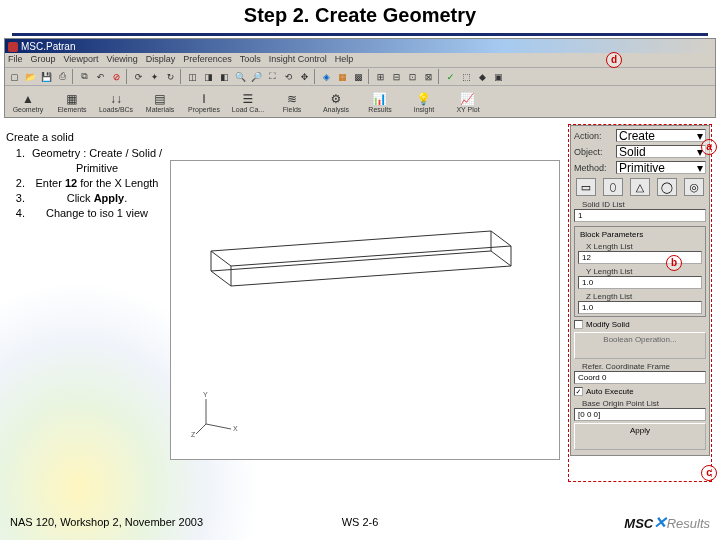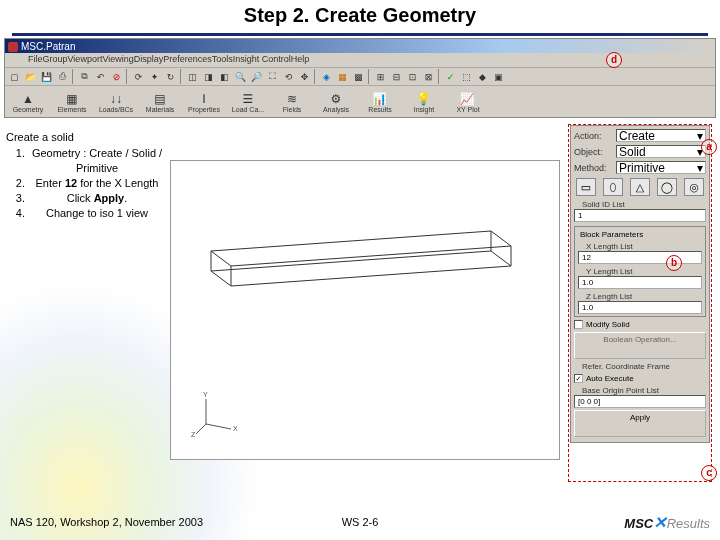--- a/index.html
+++ b/index.html
@@ -8,21 +8,21 @@
   .slide-bg { position: absolute; top: 0; left: 0; width: 720px; height: 540px; }
   .bg-gradient { position: absolute; bottom: 0; left: 0; width: 260px; height: 260px; 
     background: radial-gradient(ellipse at 30% 80%, rgba(255,240,150,0.6) 0%, rgba(200,230,180,0.4) 30%, rgba(180,200,230,0.2) 50%, transparent 70%); }
   
   .slide-title { text-align: center; font-size: 20px; font-weight: bold; margin-top: 4px; }
   .title-underline { height: 3px; background: #1a2a6e; margin: 6px 12px 0 12px; }
   
   .app-window { position: absolute; top: 38px; left: 4px; width: 712px; border: 1px solid #888; background: #d4d0c8; }
   .titlebar { height: 14px; background: linear-gradient(to right, #0a246a, #a6caf0 70%, #d4d0c8); color: #fff; font-size: 10px; padding: 1px 3px; display: flex; align-items: flex-end; }
   .titlebar-icon { width: 10px; height: 10px; background: #bb3333; border-radius: 2px; margin-right: 3px; display: inline-block; }
-  .menubar { height: 14px; background: #d4d0c8; font-size: 9px; padding: 1px 3px; display: flex; color: #333; margin-left: 20px; }
+  .menubar { height: 14px; background: #d4d0c8; font-size: 9px; padding: 1px 3px; display: flex; gap: 8px; color: #333; }
   .menubar span { filter: blur(0.5px); }
   .std-toolbar { height: 18px; background: #d4d0c8; border-top: 1px solid #aaa; display: flex; gap: 1px; padding: 1px 2px; align-items: center; }
   .std-btn { width: 15px; height: 15px; background: #d4d0c8; border: 1px solid #d4d0c8; display: flex; align-items: center; justify-content: center; font-size: 9px; color: #333; }
   .std-sep { width: 3px; height: 15px; border-left: 1px solid #888; margin: 0 1px; }
   .main-toolbar { height: 32px; background: #d4d0c8; border-top: 1px solid #aaa; display: flex; gap: 2px; padding: 2px; }
   .tb-btn { width: 42px; height: 28px; background: #d4d0c8; border: 1px solid #d4d0c8; text-align: center; font-size: 7px; color: #333; display: flex; flex-direction: column; align-items: center; justify-content: center; }
   .tb-btn .ico { font-size: 12px; height: 14px; }
   
   .annotation { position: absolute; width: 16px; height: 16px; border: 1.5px solid #cc0000; border-radius: 50%; font-size: 10px; color: #cc0000; text-align: center; line-height: 14px; background: rgba(255,255,255,0.4); font-weight: bold; }
   
@@ -244,20 +244,21 @@
     <div class="sp-input">1.0</div>
     <div class="sp-field-label">Z Length List</div>
     <div class="sp-input">1.0</div>
   </div>
   <div class="sp-check">
     <div class="sp-checkbox"></div>
     <span>Modify Solid</span>
   </div>
   <div class="sp-button">Boolean Operation...</div>
   <div class="sp-field-label">Refer. Coordinate Frame</div>
+  <div class="sp-input">Coord 0</div>
   <div class="sp-check">
     <div class="sp-checkbox">✓</div>
     <span>Auto Execute</span>
   </div>
   <div class="sp-field-label">Base Origin Point List</div>
   <div class="sp-input">[0 0 0]</div>
   <div class="sp-button sp-apply">Apply</div>
 </div>
 
 <div class="dash-box" style="top:124px; right:8px; width:144px; height:358px;"></div>

